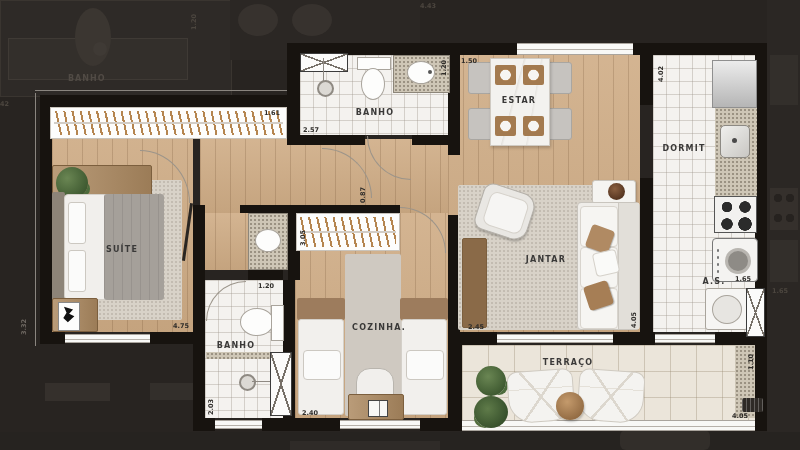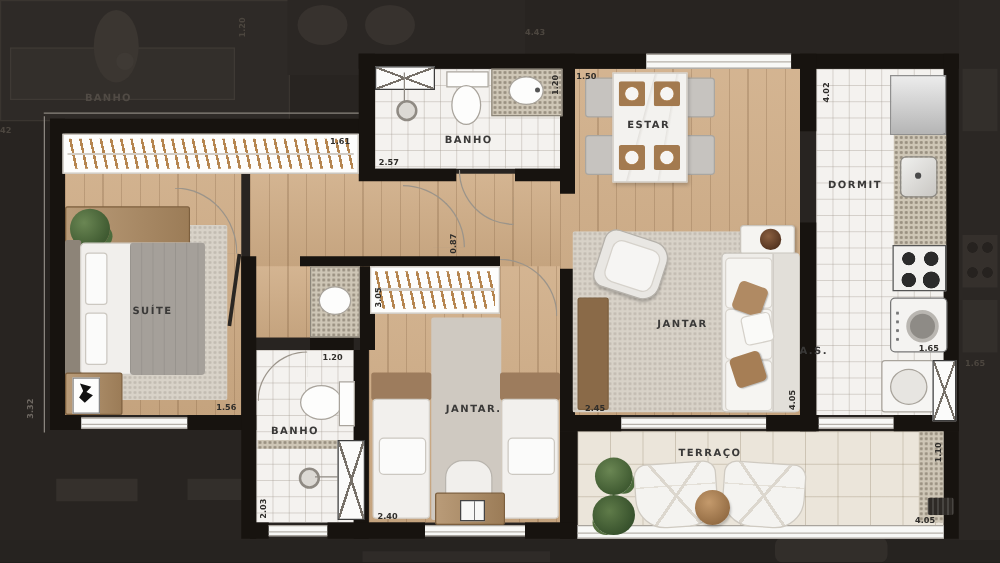--- a/index.html
+++ b/index.html
@@ -57,21 +57,21 @@
   <div class="abs" style="left:8px;top:38px;width:178px;height:40px;border:1px solid #3f3a35;background:#332f2b;"></div>
   <div class="abs" style="left:75px;top:8px;width:36px;height:58px;background:#3b3631;border-radius:50%;"></div>
   <div class="abs" style="left:93px;top:42px;width:14px;height:14px;background:#3f3a35;border-radius:50%;"></div>
   <div class="bglbl" style="left:68px;top:74px;">BANHO</div>
   <div class="bgdim" style="left:-7px;top:100px;">3.42</div>
 
   <div class="bgshape" style="left:230px;top:0;width:190px;height:60px;background:#2b2724;"></div>
   <div class="abs" style="left:238px;top:4px;width:40px;height:32px;background:#37322e;border-radius:50%;"></div>
   <div class="abs" style="left:292px;top:4px;width:40px;height:32px;background:#37322e;border-radius:50%;"></div>
   <div class="bgdim dimv" style="left:190px;top:30px;">1.20</div>
-  <div class="bgdim" style="left:420px;top:22px;">4.43</div>
+  <div class="bgdim" style="left:420px;top:2px;">4.43</div>
 
   <div class="bgshape" style="left:767px;top:0;width:33px;height:450px;background:#2b2724;"></div>
   <div class="abs" style="left:770px;top:55px;width:28px;height:50px;background:#332f2b;"></div>
   <div class="abs" style="left:770px;top:188px;width:28px;height:42px;background:#35302c;
        background-image:radial-gradient(circle at 8px 10px,#26221f 4px,transparent 4.5px),radial-gradient(circle at 20px 10px,#26221f 4px,transparent 4.5px),
        radial-gradient(circle at 8px 30px,#26221f 4px,transparent 4.5px),radial-gradient(circle at 20px 30px,#26221f 4px,transparent 4.5px);"></div>
   <div class="abs" style="left:770px;top:240px;width:28px;height:42px;background:#332f2b;"></div>
   <div class="bgdim" style="left:772px;top:287px;">1.65</div>
 
   <div class="bgshape" style="left:0;top:432px;width:800px;height:18px;background:#262320;"></div>
@@ -152,21 +152,21 @@
     <div class="abs" style="left:52px;top:2px;width:60px;height:106px;background:#a5a09a;border-radius:3px;
          background-image:linear-gradient(90deg,rgba(0,0,0,.08) 1px,transparent 1px);background-size:9px 100%;"></div>
   </div>
   <div class="woodf" style="left:52px;top:298px;width:46px;height:34px;"></div>
   <div class="abs" style="left:58px;top:302px;width:20px;height:27px;background:#fdfdfc;border:1px solid #888;">
     <div class="abs" style="left:3px;top:3px;width:13px;height:17px;background:#111;
          clip-path:polygon(15% 5%,85% 20%,55% 45%,95% 60%,45% 95%,10% 70%,35% 40%);"></div>
   </div>
   <div class="lbl" style="left:122px;top:249px;">SUÍTE</div>
   <div class="dim" style="left:264px;top:109px;">1.61</div>
-  <div class="dim" style="left:173px;top:322px;">1.56</div>
+  <div class="dim" style="left:173px;top:322px;">4.75</div>
   <div class="dim dimv" style="left:20px;top:335px;color:#6e6862;">3.32</div>
 
   <div class="xbox" style="left:300px;top:53px;width:48px;height:19px;"></div>
   <div class="abs" style="left:317px;top:80px;width:13px;height:13px;border:2px solid #8f8a83;border-radius:50%;background:#dcd9d4;"></div>
   <div class="dline" style="left:323px;top:58px;width:1px;height:24px;background:#8f8a83;"></div>
   <div class="abs" style="left:357px;top:57px;width:32px;height:11px;background:#fdfdfc;border:1px solid #a9a49c;"></div>
   <div class="oval" style="left:361px;top:68px;width:24px;height:32px;"></div>
   <div class="granite" style="left:393px;top:55px;width:57px;height:38px;"></div>
   <div class="oval" style="left:407px;top:61px;width:28px;height:23px;"></div>
   <div class="abs" style="left:428px;top:70px;width:4px;height:4px;background:#555;border-radius:50%;"></div>
@@ -202,21 +202,21 @@
   <div class="dim dimv" style="left:657px;top:82px;">4.02</div>
 
   <div class="abs" style="left:712px;top:238px;width:46px;height:44px;background:#f4f3f1;border:1px solid #777;border-radius:4px;box-sizing:border-box;">
     <div class="abs" style="left:12px;top:9px;width:26px;height:26px;border:3px solid #b9b6b1;border-radius:50%;background:#8e8b86;box-sizing:border-box;"></div>
     <div class="abs" style="left:3px;top:8px;width:4px;height:28px;background-image:radial-gradient(circle,#777 1px,transparent 1.5px);background-size:4px 7px;"></div>
   </div>
   <div class="abs" style="left:705px;top:288px;width:43px;height:42px;background:#f6f5f3;border:1px solid #a9a49c;border-radius:3px;box-sizing:border-box;">
     <div class="oval" style="left:6px;top:6px;width:30px;height:29px;background:#e7e5e1;"></div>
   </div>
   <div class="xbox" style="left:746px;top:288px;width:19px;height:49px;"></div>
-  <div class="lbl" style="left:651px;top:281px;">A.S.</div>
+  <div class="lbl" style="left:714px;top:281px;">A.S.</div>
   <div class="dim" style="left:735px;top:275px;">1.65</div>
 
   <div class="rug" style="left:458px;top:185px;width:175px;height:145px;"></div>
   <div class="woodf" style="left:462px;top:238px;width:25px;height:90px;background:#8a6a48;"></div>
   <div class="abs" style="left:478px;top:188px;width:52px;height:46px;background:#e9e7e3;border:1px solid #b5b1aa;border-radius:10px 14px 14px 10px;transform:rotate(18deg);box-shadow:1px 2px 2px rgba(0,0,0,.2);">
     <div class="abs" style="left:7px;top:6px;width:38px;height:33px;background:#f6f5f3;border-radius:8px;border:1px solid #d6d2cb;"></div>
   </div>
   <div class="wf" style="left:592px;top:180px;width:44px;height:24px;"></div>
   <div class="abs" style="left:608px;top:183px;width:17px;height:17px;border-radius:50%;background:radial-gradient(circle at 40% 35%,#8a5f40,#53331f 75%);"></div>
   <div class="abs" style="left:577px;top:202px;width:63px;height:128px;background:#efede9;border:1px solid #c9c5be;border-radius:4px;box-sizing:border-box;">
@@ -258,21 +258,21 @@
   <div class="abs" style="left:400px;top:298px;width:48px;height:118px;">
     <div class="abs" style="left:0;top:0;width:48px;height:22px;background:#9d7c5d;border-radius:2px;"></div>
     <div class="abs" style="left:1px;top:21px;width:46px;height:96px;background:#f2f0ed;border:1px solid #d4d0c9;border-radius:3px;box-sizing:border-box;"></div>
     <div class="abs" style="left:6px;top:52px;width:36px;height:28px;background:#fbfbfa;border:1px solid #ccc8c1;border-radius:4px;"></div>
   </div>
   <div class="abs" style="left:356px;top:368px;width:36px;height:30px;background:#f1efec;border:1px solid #b9b5ae;border-radius:14px 14px 6px 6px;"></div>
   <div class="woodf" style="left:348px;top:394px;width:56px;height:26px;">
     <div class="abs" style="left:19px;top:5px;width:18px;height:15px;background:#f8f8f6;border:1px solid #444;
          background-image:linear-gradient(90deg,transparent 55%,#777 55% 60%,transparent 60%);"></div>
   </div>
-  <div class="lbl" style="left:379px;top:327px;">JANTAR.</div>
+  <div class="lbl" style="left:379px;top:327px;">COZINHA.</div>
   <div class="dim dimv" style="left:299px;top:246px;">3.05</div>
   <div class="dim" style="left:302px;top:409px;">2.40</div>
 
   <div class="abs" style="left:476px;top:366px;width:30px;height:30px;border-radius:50%;
        background:radial-gradient(circle at 40% 35%,#6a8653,#3f5a31 72%);box-shadow:8px 5px 0 -6px #4c6b3c;"></div>
   <div class="abs" style="left:474px;top:396px;width:34px;height:32px;border-radius:50%;
        background:radial-gradient(circle at 40% 40%,#5f7b49,#37512c 72%);box-shadow:-6px 6px 0 -6px #546f3f;"></div>
   <div class="abs" style="left:508px;top:370px;width:66px;height:52px;background:#f4f3f0;border:1px solid #cfcac1;border-radius:10px 10px 24px 24px;transform:rotate(-4deg);box-sizing:border-box;
        background-image:linear-gradient(52deg,transparent 48%,#dcd7ce 48% 51%,transparent 51%),linear-gradient(-52deg,transparent 48%,#dcd7ce 48% 51%,transparent 51%),linear-gradient(0deg,transparent 64%,#e4e0d8 64% 66%,transparent 66%);"></div>
   <div class="abs" style="left:578px;top:370px;width:66px;height:52px;background:#f4f3f0;border:1px solid #cfcac1;border-radius:10px 10px 24px 24px;transform:rotate(4deg);box-sizing:border-box;

